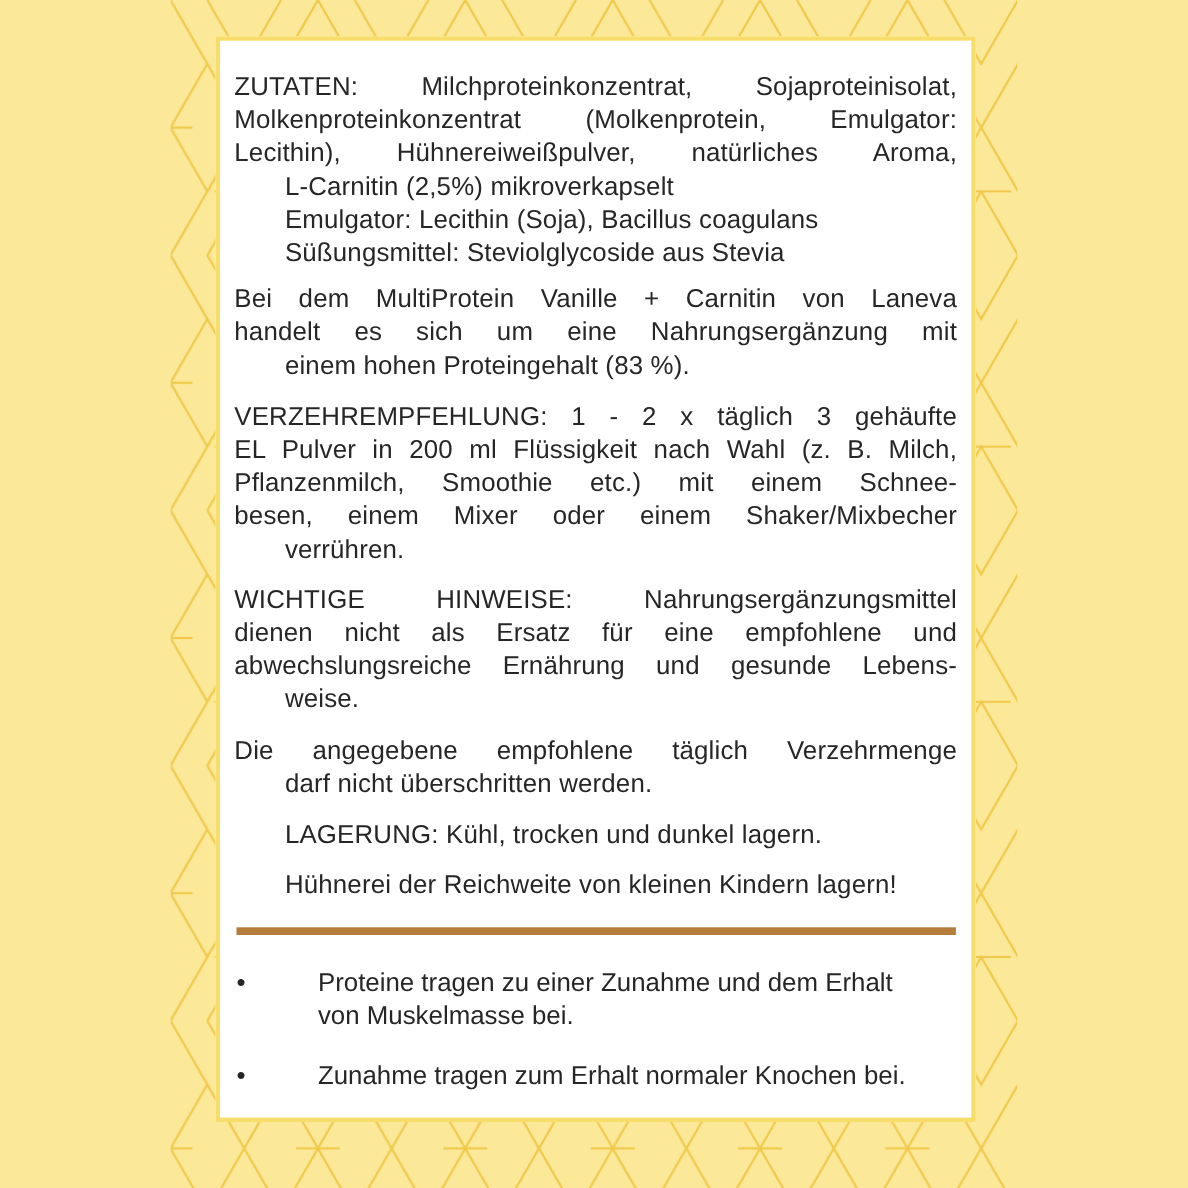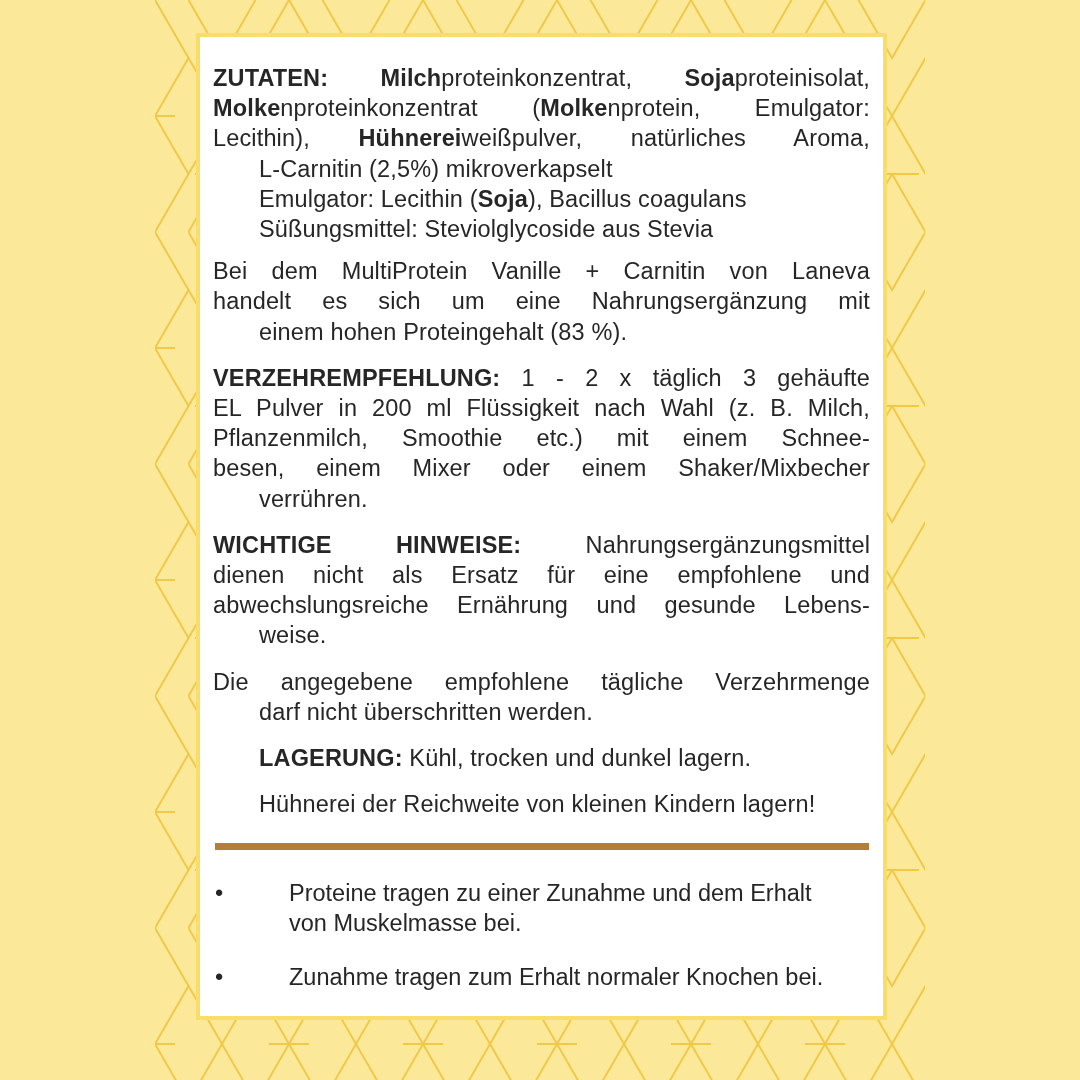--- a/index.html
+++ b/index.html
@@ -23,21 +23,21 @@
     position: absolute; left: 13px; top: 26px; width: 657px;
     color: #262626;
     font-size: 23.5px;
     line-height: 30.2px;
     letter-spacing: 0.15px;
   }
   .para { margin: 0 0 16px 0; text-align: justify; hyphens: manual; }
   .para.tight { margin-bottom: 0; }
   .line { display: block; text-align: justify; text-align-last: justify; white-space: nowrap; }
   .line.nojust { text-align: left; text-align-last: left; margin-left: 46px; }
-  b { font-weight: 700; }
+  b { font-weight: 400; }
   .divider {
     position: absolute; left: 15px; top: 806px; width: 654px; height: 7px;
     background: #B47D3B;
   }
   .bullets {
     position: absolute; left: 13px; top: 841px; width: 657px;
     margin: 0; padding: 0; list-style: none;
     color: #262626; font-size: 23.5px; line-height: 30.2px;
   }
   .bullets li { position: relative; padding-left: 30px; margin-bottom: 24px; }
@@ -96,21 +96,21 @@
     </div>
 
     <div class="para">
       <span class="line"><b>WICHTIGE HINWEISE:</b><span> Nahrungsergänzungsmittel</span></span>
       <span class="line">dienen nicht als Ersatz für eine empfohlene und</span>
       <span class="line">abwechslungsreiche Ernährung und gesunde Lebens-</span>
       <span class="line nojust">weise.</span>
     </div>
 
     <div class="para">
-      <span class="line">Die angegebene empfohlene tägliche Verzehrmenge</span>
+      <span class="line">Die angegebene empfohlene täglich Verzehrmenge</span>
       <span class="line nojust">darf nicht überschritten werden.</span>
     </div>
 
     <div class="para">
       <span class="line nojust"><b>LAGERUNG:</b><span> Kühl, trocken und dunkel lagern.</span></span>
     </div>
 
     <div class="para tight">
       <span class="line nojust">Hühnerei der Reichweite von kleinen Kindern lagern!</span>
     </div>

